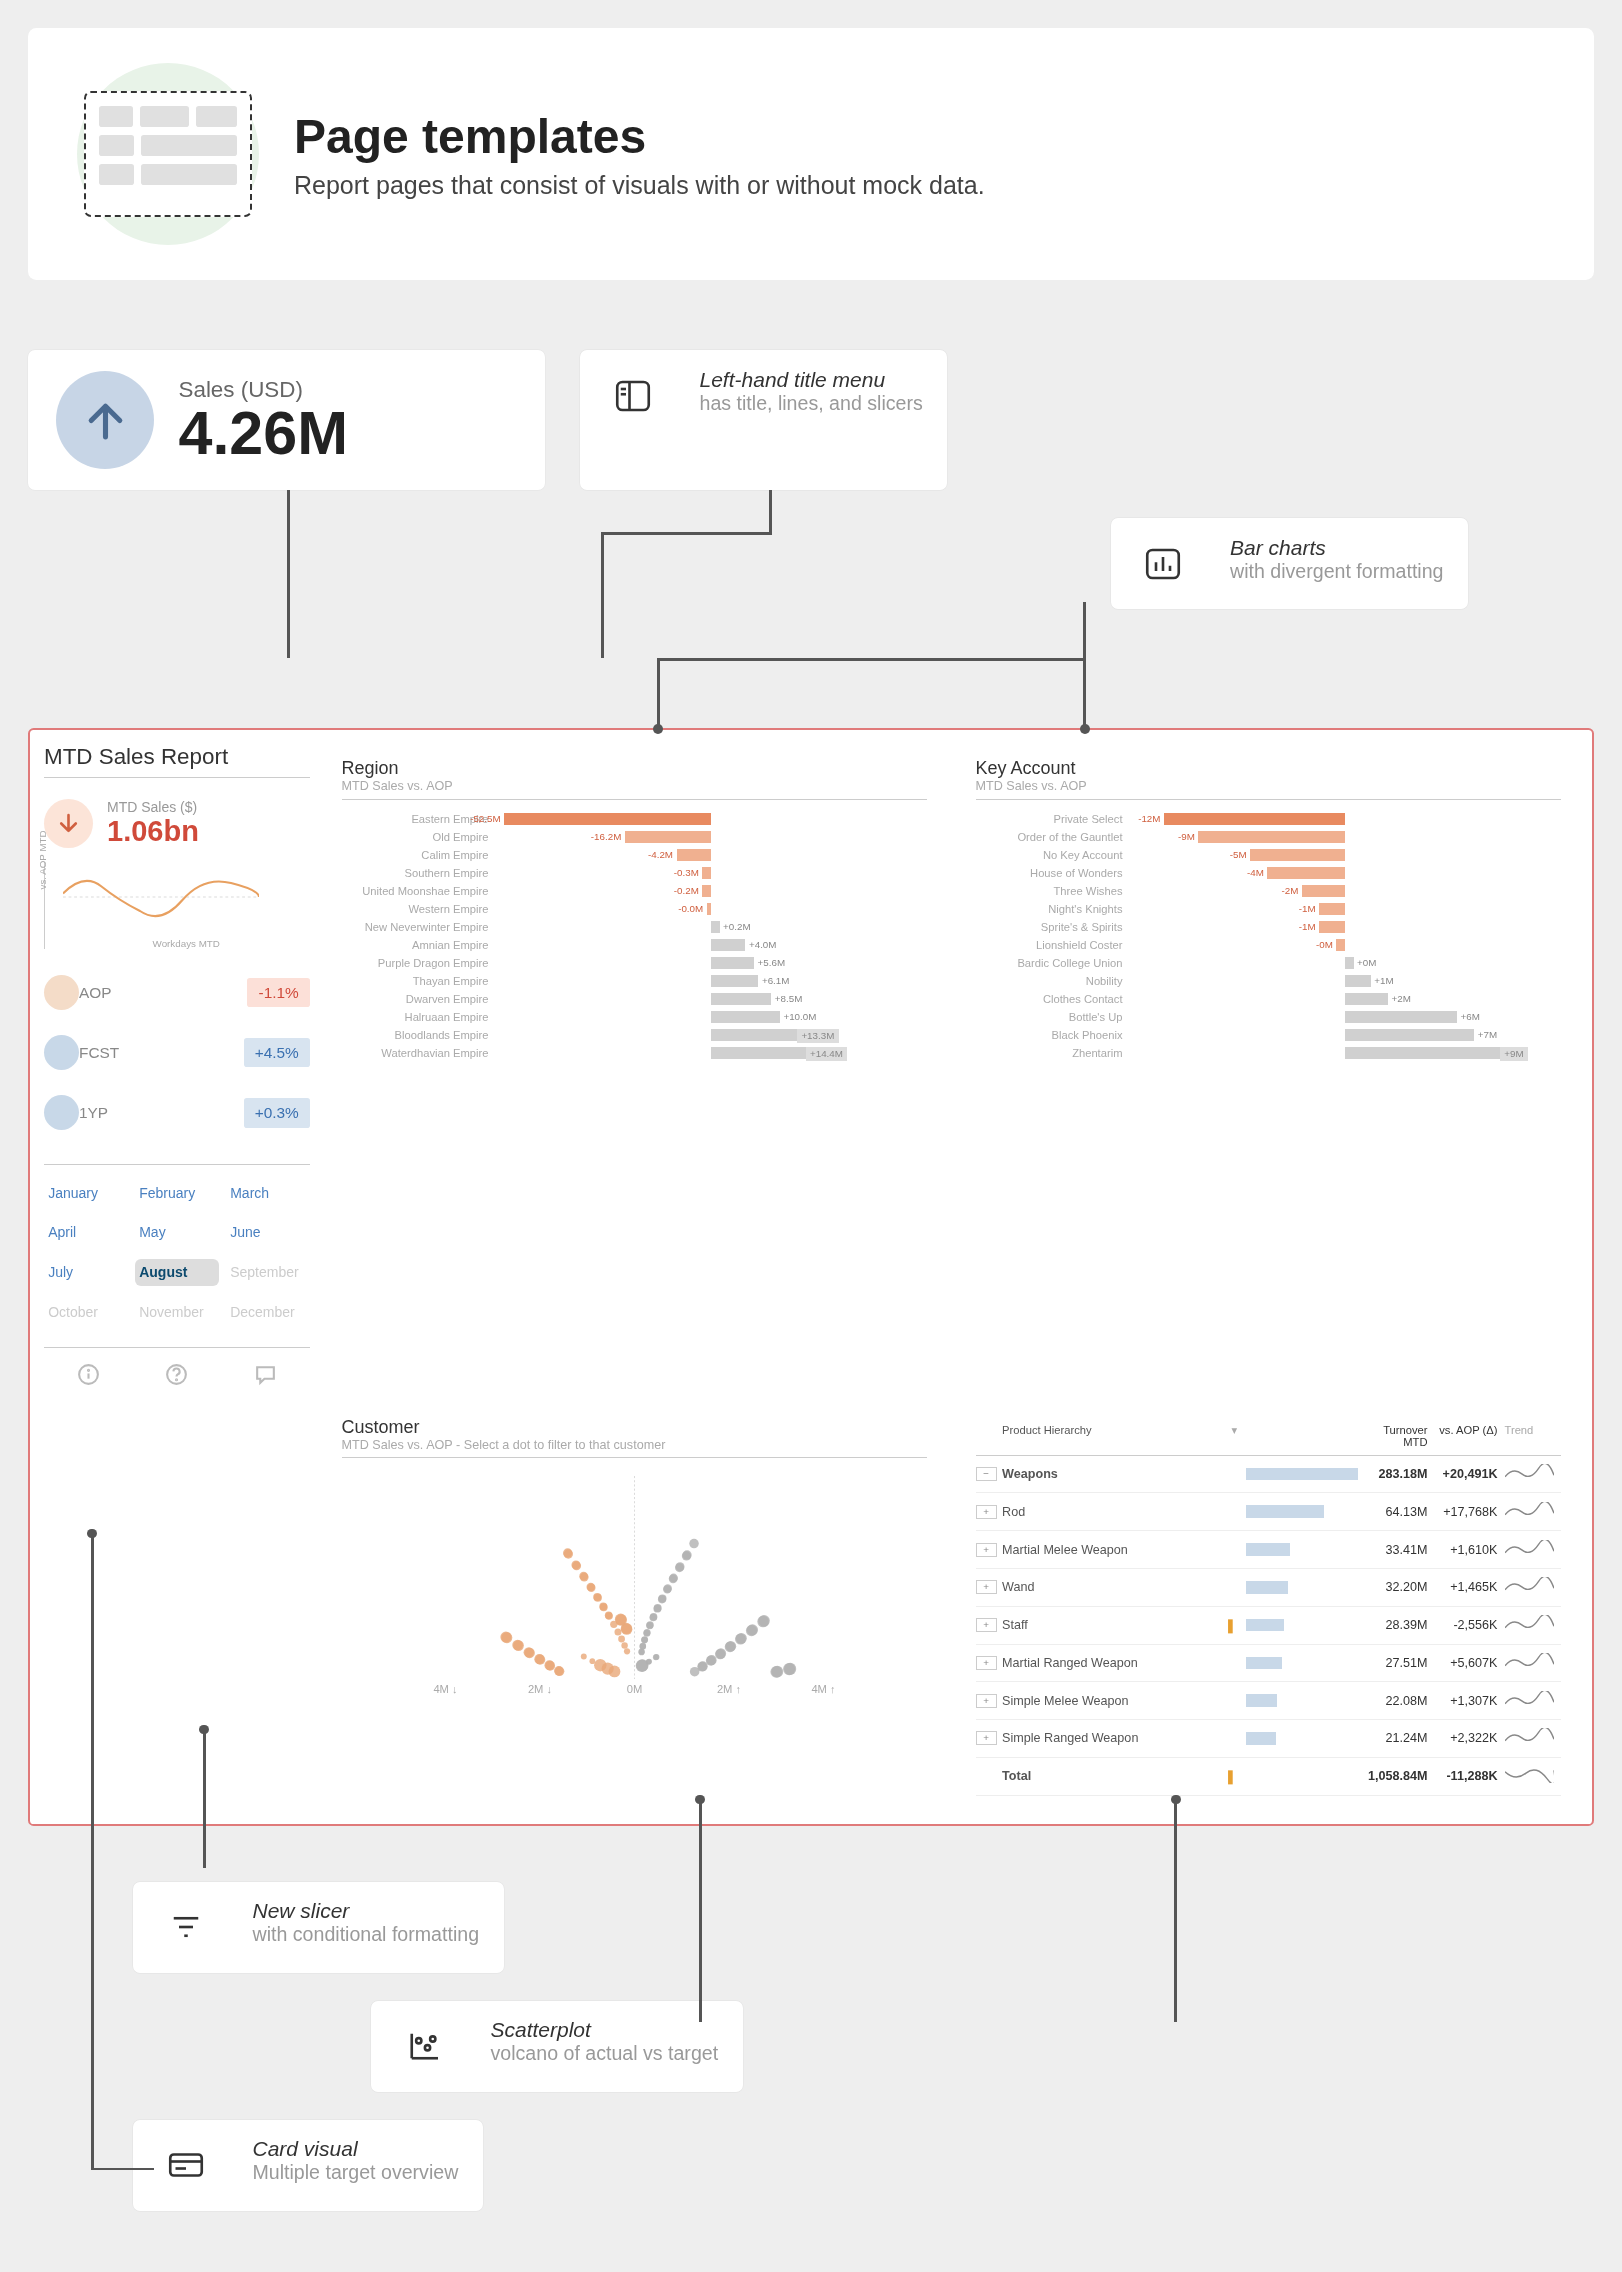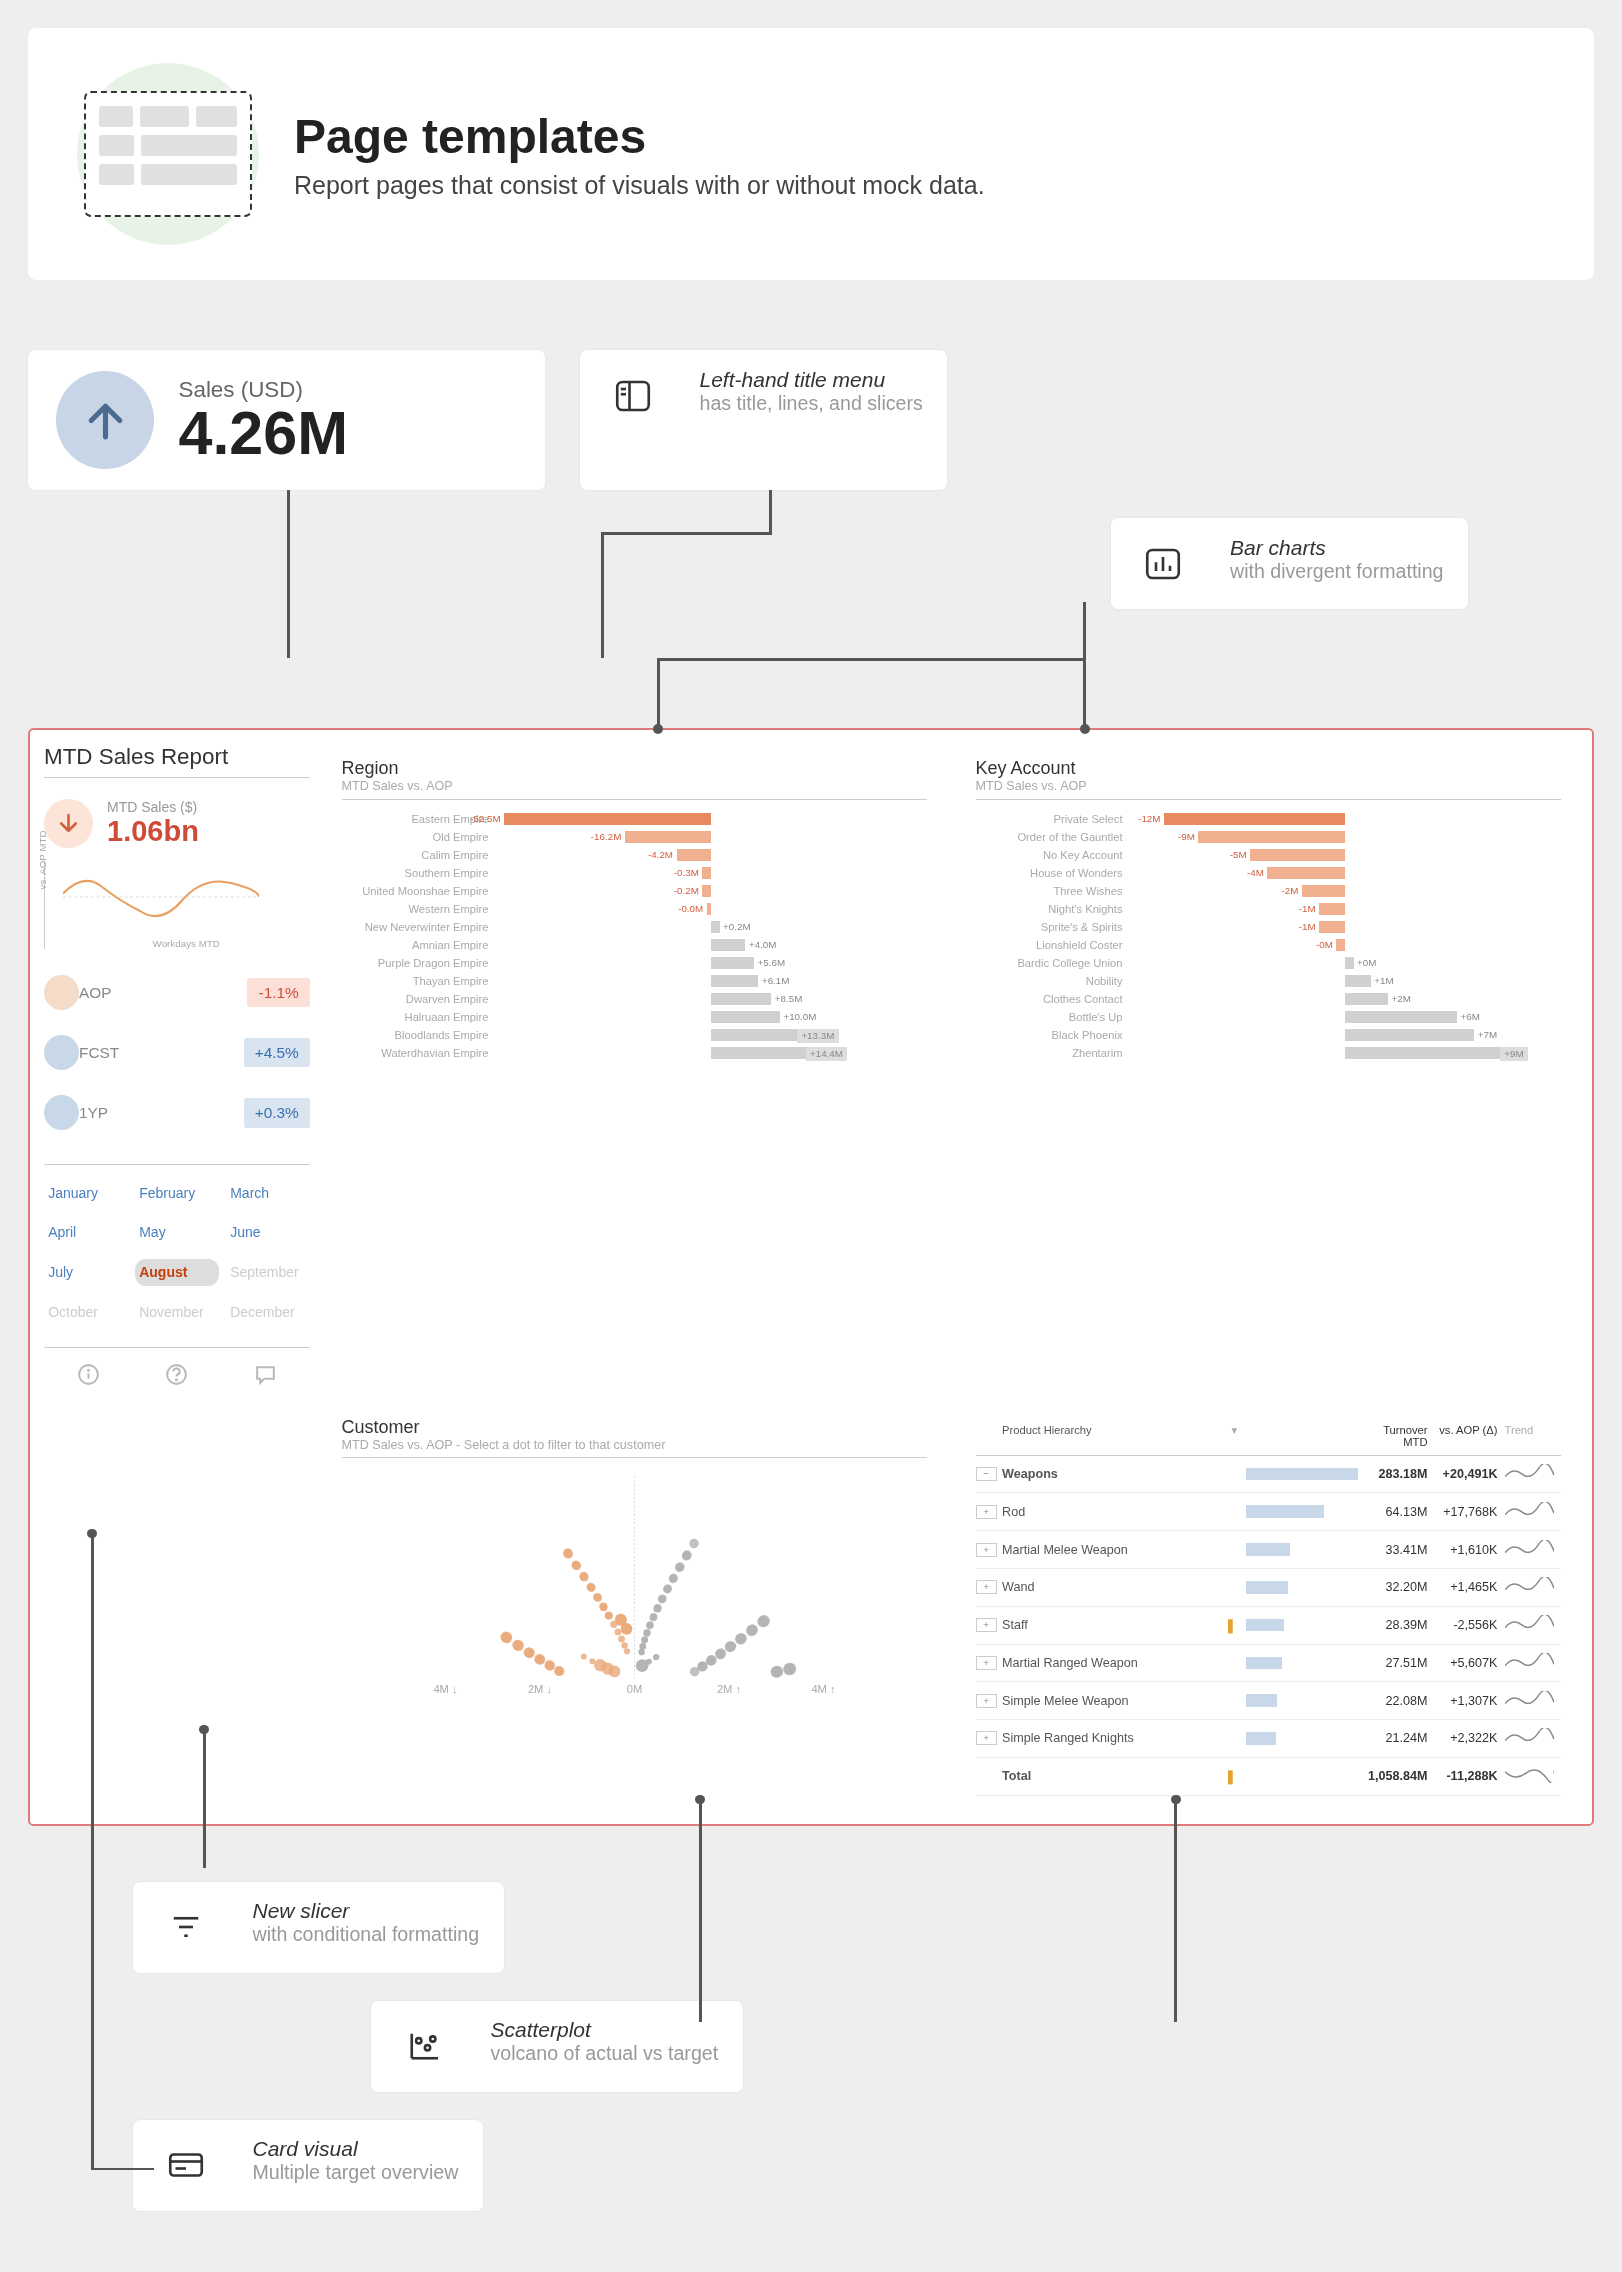--- a/index.html
+++ b/index.html
@@ -49,21 +49,21 @@
 .kpi-dot { width: 35px; height: 35px; border-radius: 50%; }
 .kpi-label { flex: 1; font-size: 15.4px; color: #888; }
 .kpi-val { padding: 5.6px 11.2px; border-radius: 2.8px; font-size: 15.4px; font-weight: 500; }
 .kpi-neg { background: #fce0d8; color: #d04a3a; }
 .kpi-pos { background: #d8e4f0; color: #3a70b0; }
 
 .months { border-top: 1.4px solid #ccc; margin-top: 21px; padding-top: 14px; display: grid; grid-template-columns: 1fr 1fr 1fr; gap: 12.6px 7px; }
 .month { font-size: 14px; padding: 5.6px 4.2px; }
 .month.past { color: #4a80c0; }
 .month.future { color: #ccc; }
-.month.selected { background: #ddd; color: #c2410c; font-weight: 600; border-radius: 11px; }
+.month.selected { background: #ddd; color: #0c4a6e; font-weight: 600; border-radius: 6px; }
 
 .bottom-icons { display: flex; justify-content: space-around; border-top: 1.4px solid #ccc; margin-top: 21px; padding-top: 14px; }
 .bottom-icons svg { width: 25px; height: 25px; stroke: #bbb; fill: none; stroke-width: 2; }
 
 .panel { background: #fff; border-radius: 2.8px; padding: 14px 17.5px; }
 .panel-title { font-size: 18px; color: #333; }
 .panel-sub { font-size: 12.6px; color: #aaa; border-bottom: 0.7px solid #ccc; padding-bottom: 5.6px; margin-bottom: 10.5px; }
 
 .bar-row { display: flex; align-items: center; height: 18px; font-size: 11.2px; color: #aaa; }
 .bar-label { width: 154px; text-align: right; padding-right: 7px; }
@@ -666,21 +666,21 @@
             <div class="mx-bar-fill" style="width:28%"></div>
           </div>
     <div class="mx-turn">22.08M</div>
     <div class="mx-delta">+1,307K</div>
     <div class="mx-spark"><svg viewBox="0 0 70 24">
               <path d="M0 18 Q12 4 24 14 T48 6 T70 16" stroke="#888" fill="none" stroke-width="2"></path>
             </svg></div>
         </div>
         <div class="matrix-row">
           <div class="mx-exp">+</div>
-    <div class="mx-name">Simple Ranged Knights</div>
+    <div class="mx-name">Simple Ranged Weapon</div>
     <div class="mx-warn"></div>
     <div class="mx-bar">
             <div class="mx-bar-fill" style="width:27%"></div>
           </div>
     <div class="mx-turn">21.24M</div>
     <div class="mx-delta">+2,322K</div>
     <div class="mx-spark"><svg viewBox="0 0 70 24">
               <path d="M0 18 Q12 4 24 14 T48 6 T70 16" stroke="#888" fill="none" stroke-width="2"></path>
             </svg></div>
         </div>

